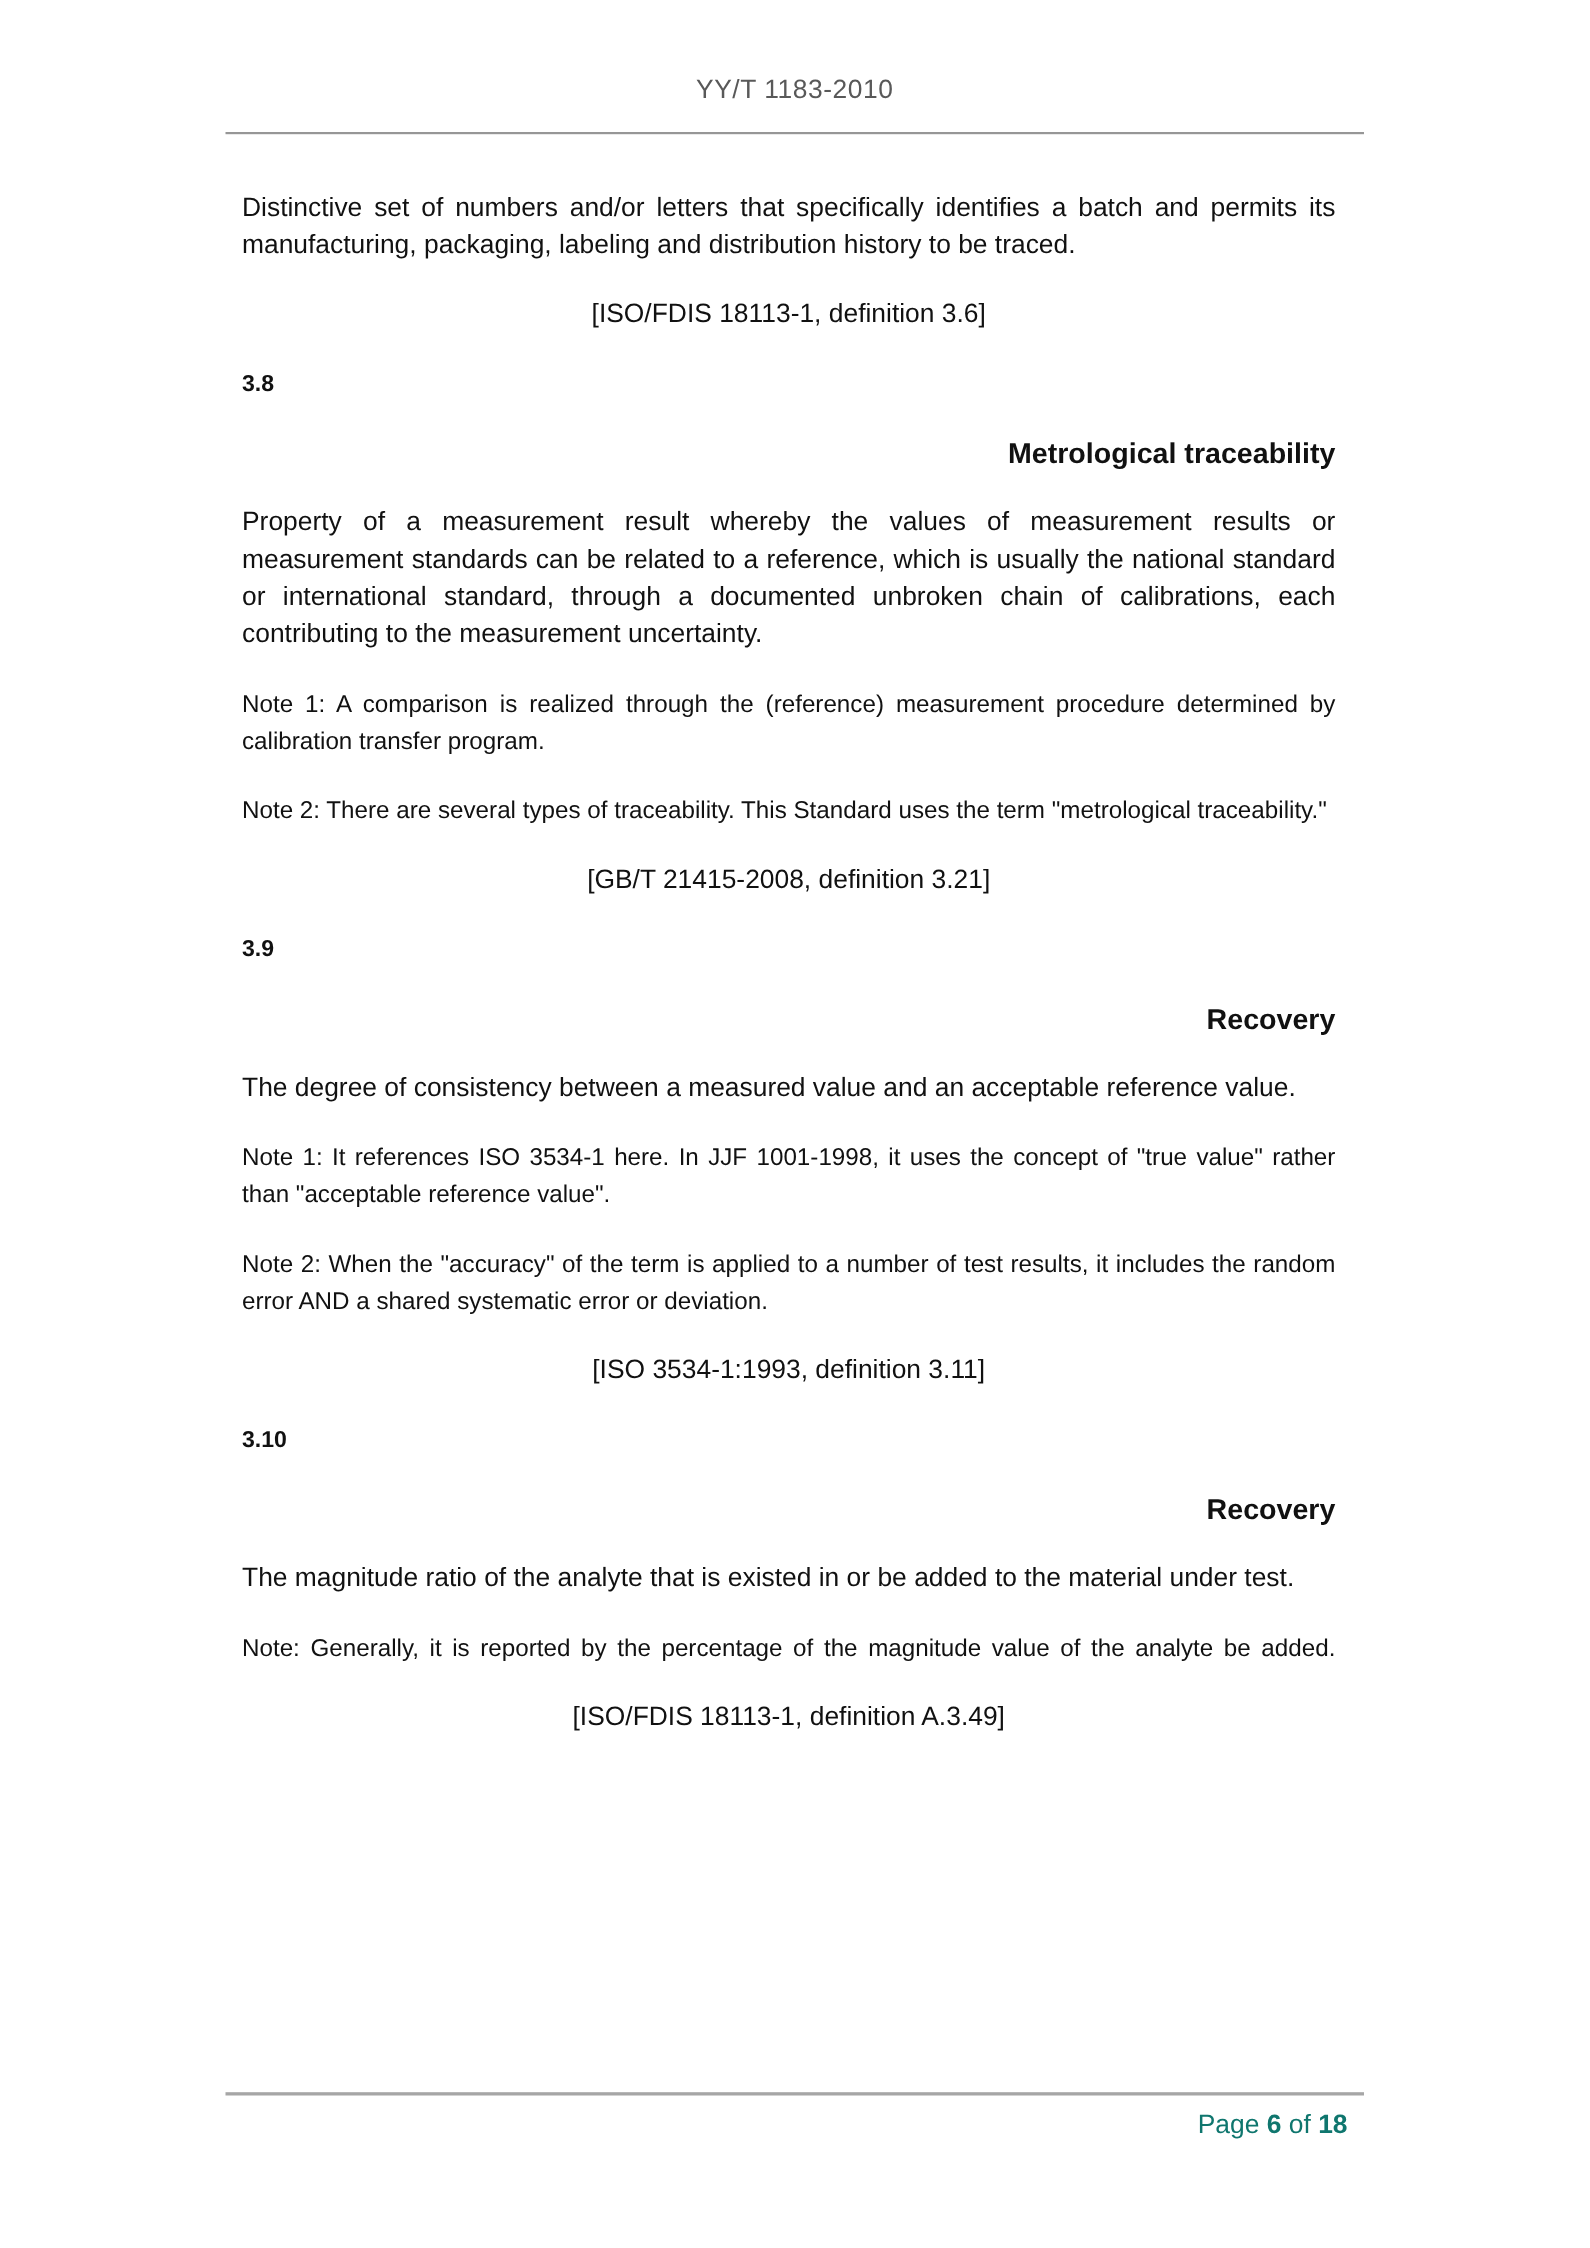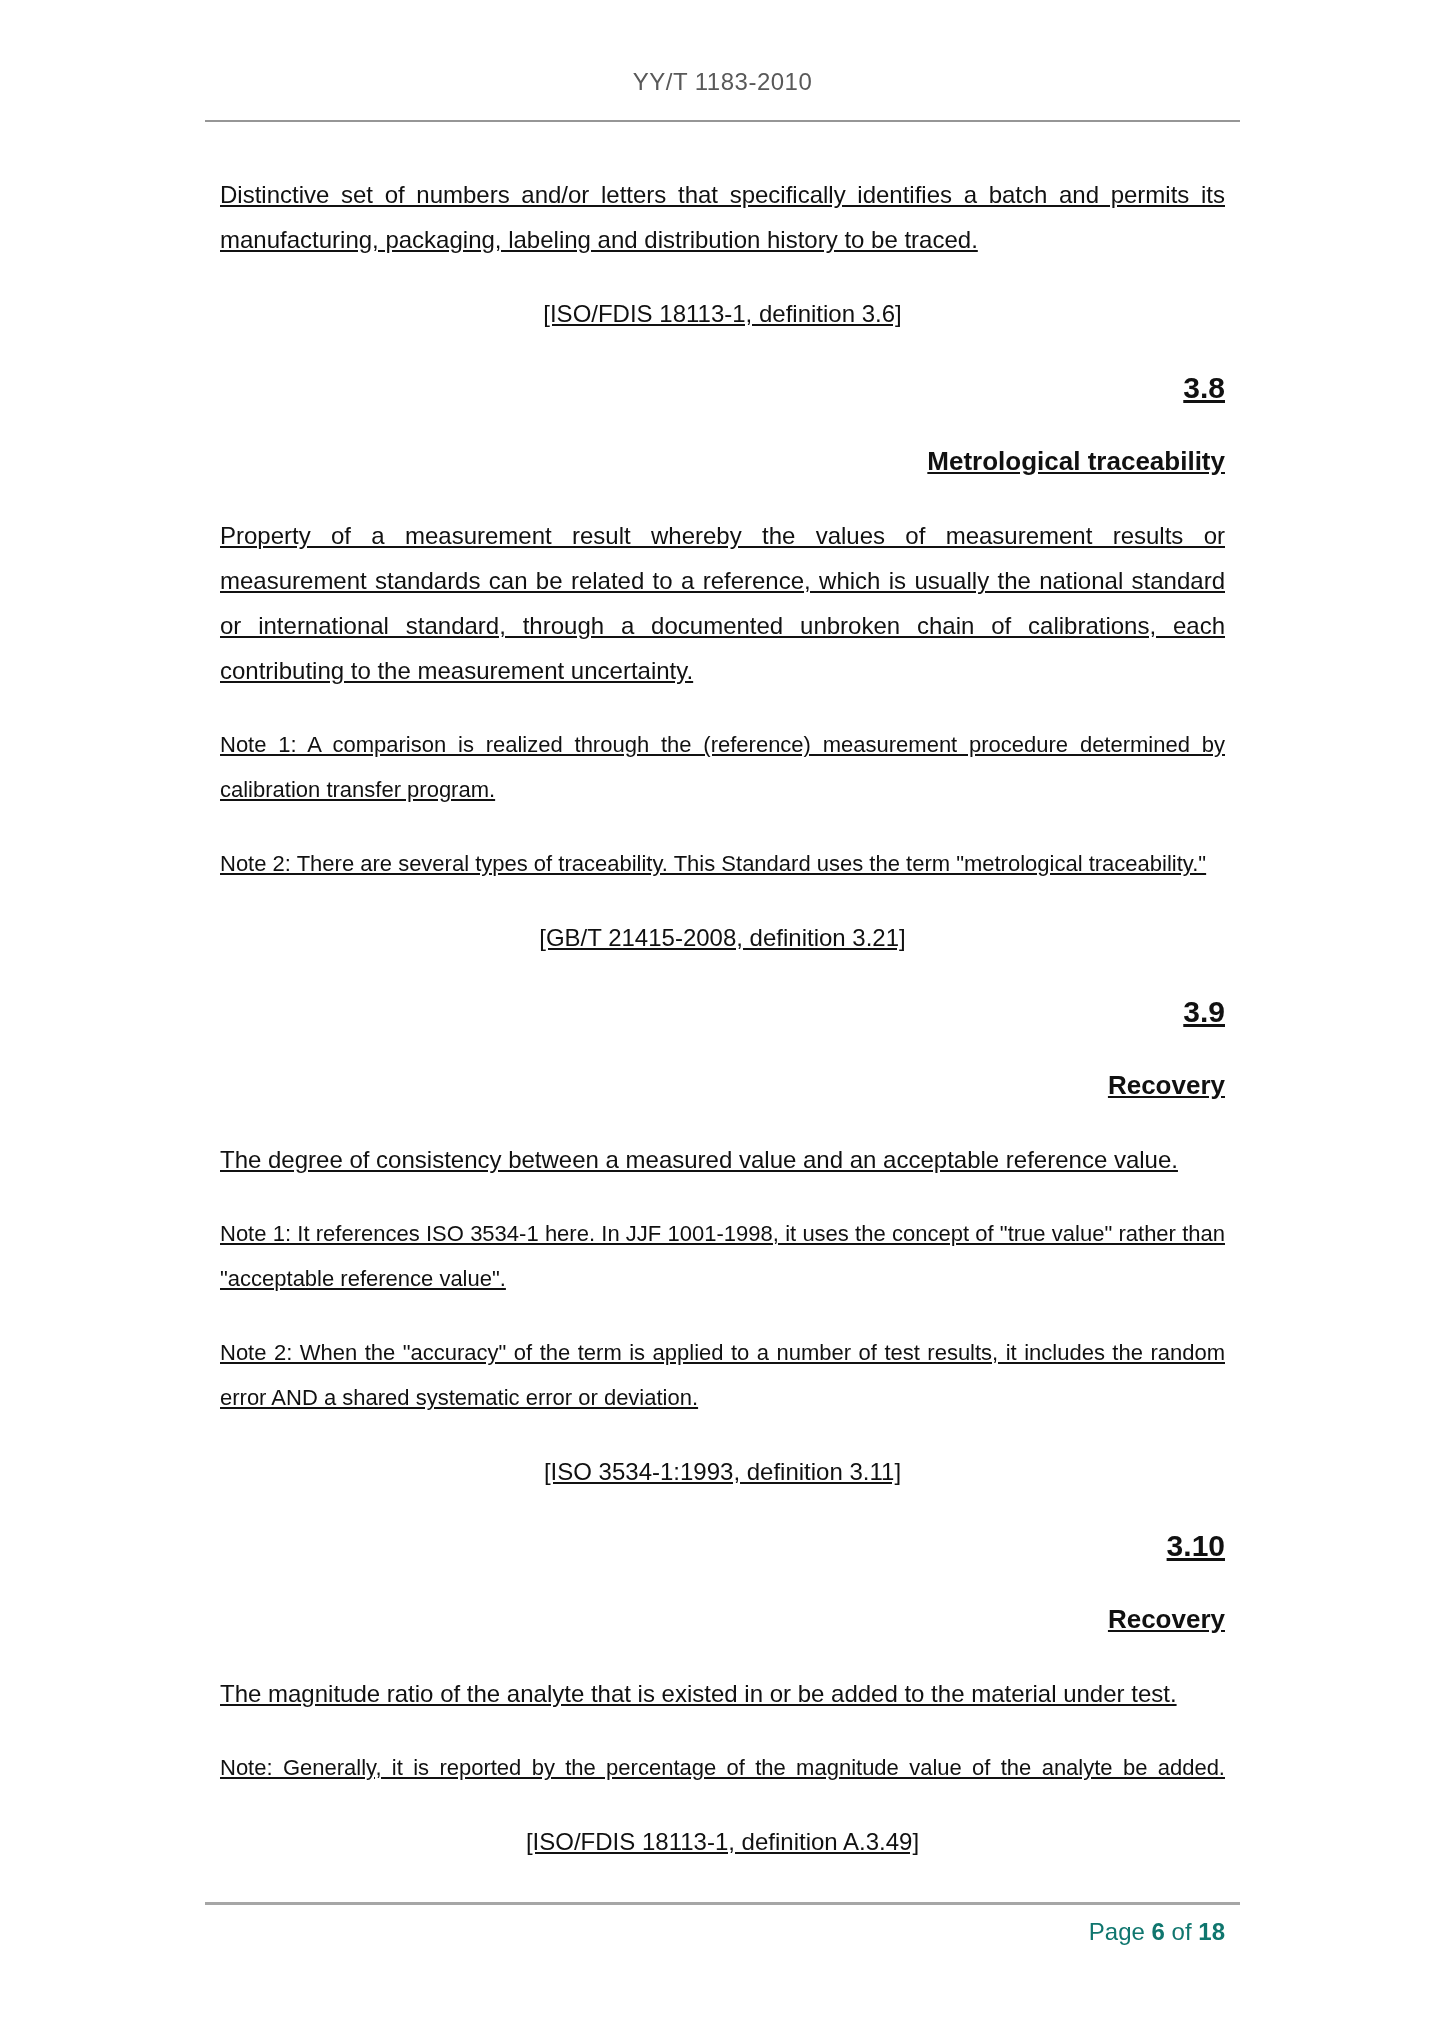--- a/index.html
+++ b/index.html
@@ -36,43 +36,42 @@
   .header-rule {
     margin-top: 24px;
     height: 2px;
     background: #969696;
   }
   .content {
     margin: 0 15px;
     padding-top: 50px;
   }
   .content p {
-    margin: 0 0 29px 0;
-    line-height: 45px;
-    text-decoration: underline;
+    margin: 0 11px 29px 0;
+    line-height: 34px;
   }
   .body-para {
     font-size: 24px;
     text-align: justify;
   }
   .note-para {
     font-size: 22px;
     text-align: justify;
   }
   .note-para.stretch {
     text-align-last: justify;
   }
   .ref-line {
     font-size: 24px;
     text-align: center;
   }
   .clause-num {
-    font-size: 30px;
+    font-size: 21px;
     font-weight: bold;
-    text-align: right;
+    text-align: left;
   }
   .term-heading {
     font-size: 26px;
     font-weight: bold;
     text-align: right;
   }
   .footer-rule {
     position: absolute;
     left: 205px;
     top: 1902px;

